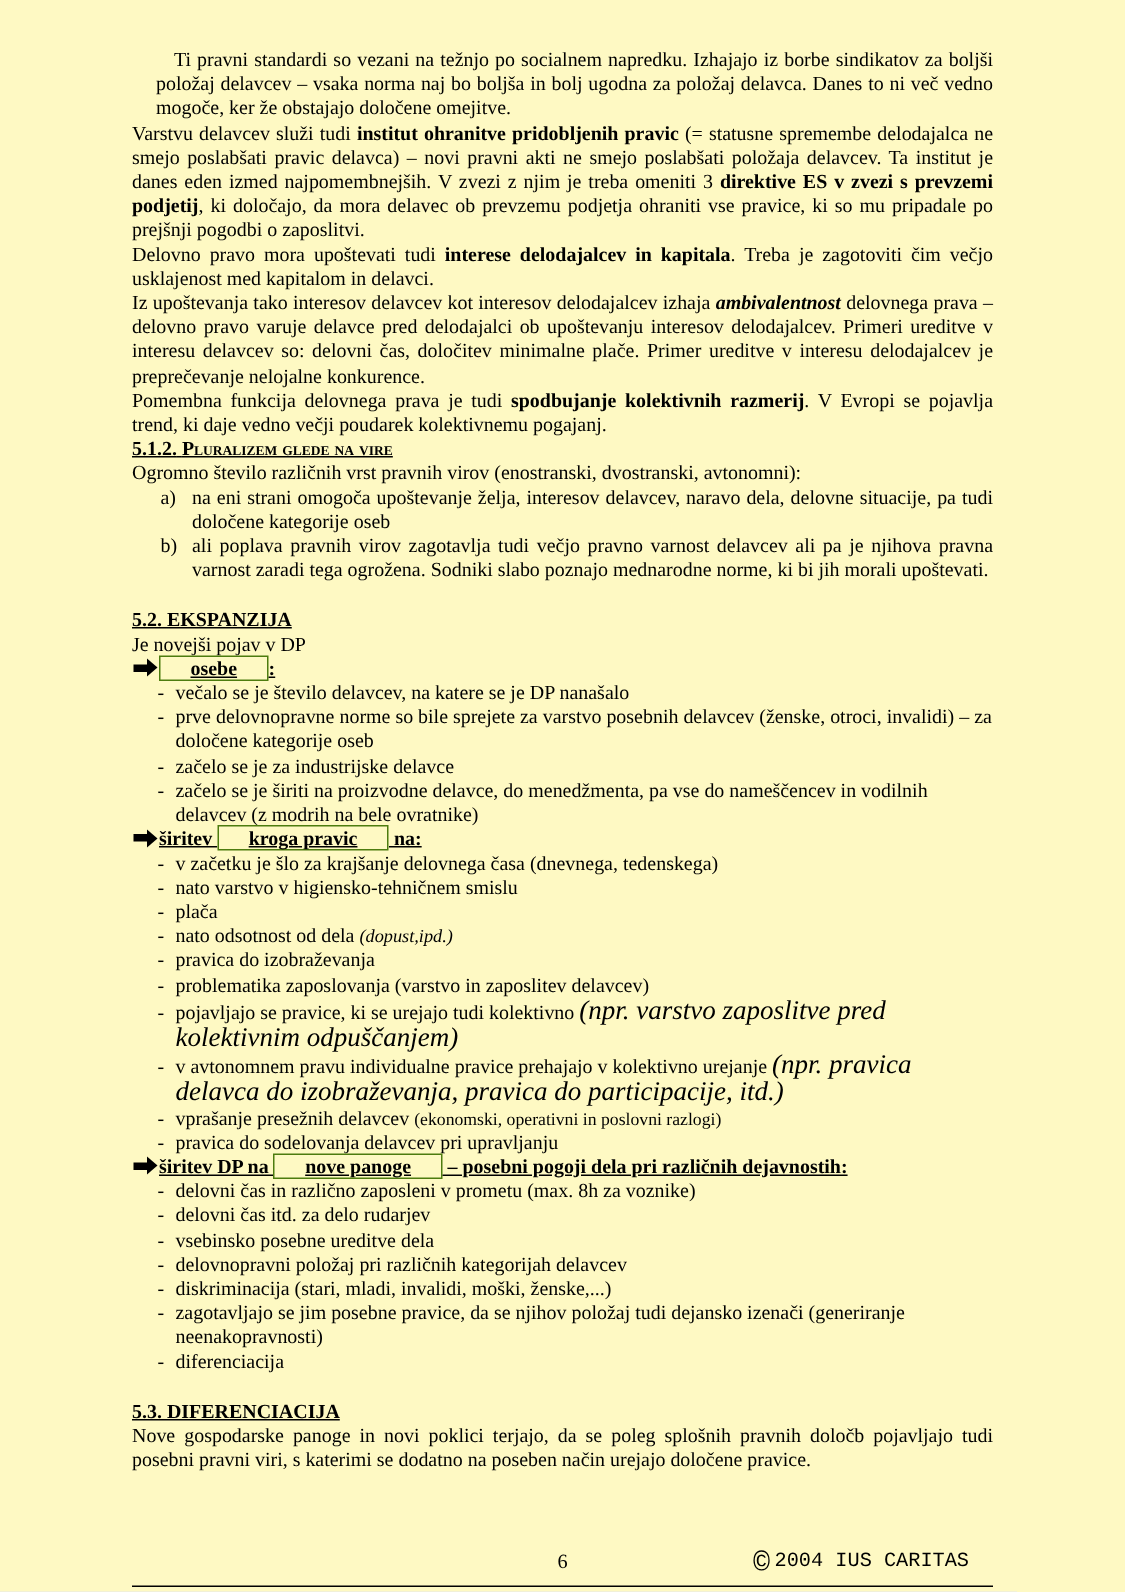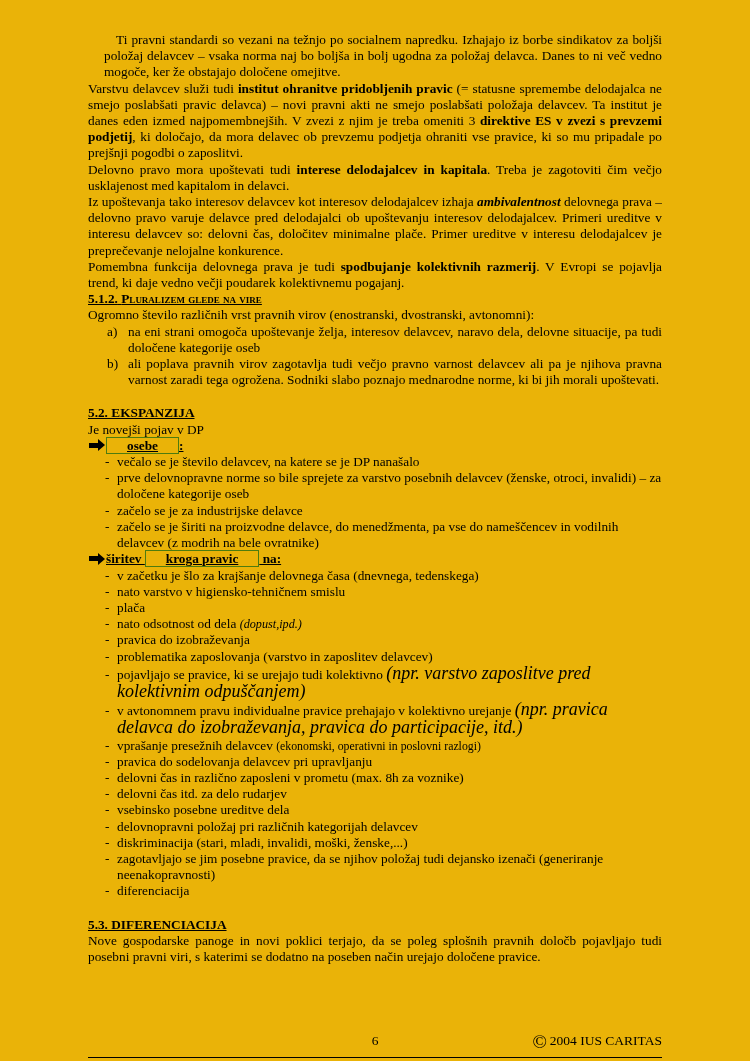--- a/index.html
+++ b/index.html
@@ -1,18 +1,18 @@
 <!DOCTYPE html>
 <html><head>
 <meta charset="utf-8">
 <style>
   * { margin:0; padding:0; box-sizing:border-box; }
   html,body { background:#e8e8e8; }
   body { width:750px; height:1061px; position:relative; font-family:"Liberation Serif", serif; color:#000; }
-  .page { position:absolute; inset:0; background:#eab308; overflow:hidden; }
+  .page { position:absolute; inset:0; background:#fef9c3; overflow:hidden; }
   .content { position:absolute; left:88px; right:88px; top:32px; font-size:13.3px; line-height:16.2px; }
   p.just { text-align:justify; }
   .indent { margin-left:16px; text-indent:12px; }
   .heading { font-weight:bold; text-decoration:underline; }
   .smallcaps { font-variant:small-caps; }
   .mt { margin-top:17px; }
   b.itl { font-style:italic; }
   .it { font-style:italic; font-size:12.2px; }
   .si { font-style:italic; font-size:18px; }
   .sm { font-size:11.8px; }
@@ -21,21 +21,21 @@
   .li-dash { padding-left:29px; }
   .li-dash .dash { display:inline-block; width:12px; margin-left:-12px; }
   .arrow-row { font-weight:bold; margin-left:1px; }
   .arrow-label { text-decoration:underline; }
   .box { border:1px solid #4d7c0f; padding:0 20px; }
   .arrow-icon { display:inline-block; width:9px; height:5px; background:#000; margin-right:8px; position:relative; top:-2px; }
   .arrow-icon::after { content:""; position:absolute; left:9px; top:-3.5px; width:0; height:0;
       border-left:7px solid #000; border-top:6px solid transparent; border-bottom:6px solid transparent; }
   .footer { position:absolute; left:88px; right:88px; bottom:8px; height:20px; text-align:center; font-size:13.5px; }
   .pagenum { display:inline-block; }
-  .copyright { position:absolute; right:0; bottom:0; }
+  .copyright { position:absolute; right:16px; bottom:0;font-family:Liberation Mono, monospace; }
   .csym { font-size:19px; vertical-align:-3px; margin-right:3px; }
   .footer-rule { position:absolute; left:88px; right:88px; bottom:3px; border-bottom:1px solid #000; }
 </style>
 </head>
 <body>
 
 <div class="page">
   <div class="content">
 
     <p class="just indent"><span>Ti pravni standardi so vezani na težnjo po socialnem napredku. Izhajajo iz borbe sindikatov za boljši položaj delavcev – vsaka norma naj bo boljša in bolj ugodna za položaj delavca. Danes to ni več vedno mogoče, ker že obstajajo določene omejitve.</span></p>
@@ -71,20 +71,21 @@
     <div class="li-dash"><span class="dash">-</span><span>nato varstvo v higiensko-tehničnem smislu</span></div>
     <div class="li-dash"><span class="dash">-</span><span>plača</span></div>
     <div class="li-dash"><span class="dash">-</span><span>nato odsotnost od dela </span><span class="it">(dopust,ipd.)</span></div>
     <div class="li-dash"><span class="dash">-</span><span>pravica do izobraževanja</span></div>
     <div class="li-dash"><span class="dash">-</span><span>problematika zaposlovanja (varstvo in zaposlitev delavcev)</span></div>
     <div class="li-dash"><span class="dash">-</span><span>pojavljajo se pravice, ki se urejajo tudi kolektivno </span><span class="si">(npr. varstvo zaposlitve pred kolektivnim odpuščanjem)</span></div>
     <div class="li-dash"><span class="dash">-</span><span>v avtonomnem pravu individualne pravice prehajajo v kolektivno urejanje </span><span class="si">(npr. pravica delavca do izobraževanja, pravica do participacije, itd.)</span></div>
     <div class="li-dash"><span class="dash">-</span><span>vprašanje presežnih delavcev </span><span class="sm">(ekonomski, operativni in poslovni razlogi)</span></div>
     <div class="li-dash"><span class="dash">-</span><span>pravica do sodelovanja delavcev pri upravljanju</span></div>
 
+    <div class="arrow-row"><span class="arrow-icon"></span><span class="arrow-label"><span>širitev DP na </span><span class="box">nove panoge</span><span> – posebni pogoji dela pri različnih dejavnostih:</span></span></div>
 
     <div class="li-dash"><span class="dash">-</span><span>delovni čas in različno zaposleni v prometu (max. 8h za voznike)</span></div>
     <div class="li-dash"><span class="dash">-</span><span>delovni čas itd. za delo rudarjev</span></div>
     <div class="li-dash"><span class="dash">-</span><span>vsebinsko posebne ureditve dela</span></div>
     <div class="li-dash"><span class="dash">-</span><span>delovnopravni položaj pri različnih kategorijah delavcev</span></div>
     <div class="li-dash"><span class="dash">-</span><span>diskriminacija (stari, mladi, invalidi, moški, ženske,...)</span></div>
     <div class="li-dash"><span class="dash">-</span><span>zagotavljajo se jim posebne pravice, da se njihov položaj tudi dejansko izenači (generiranje neenakopravnosti)</span></div>
     <div class="li-dash"><span class="dash">-</span><span>diferenciacija</span></div>
 
     <div class="heading mt"><span>5.3. DIFERENCIACIJA</span></div>

